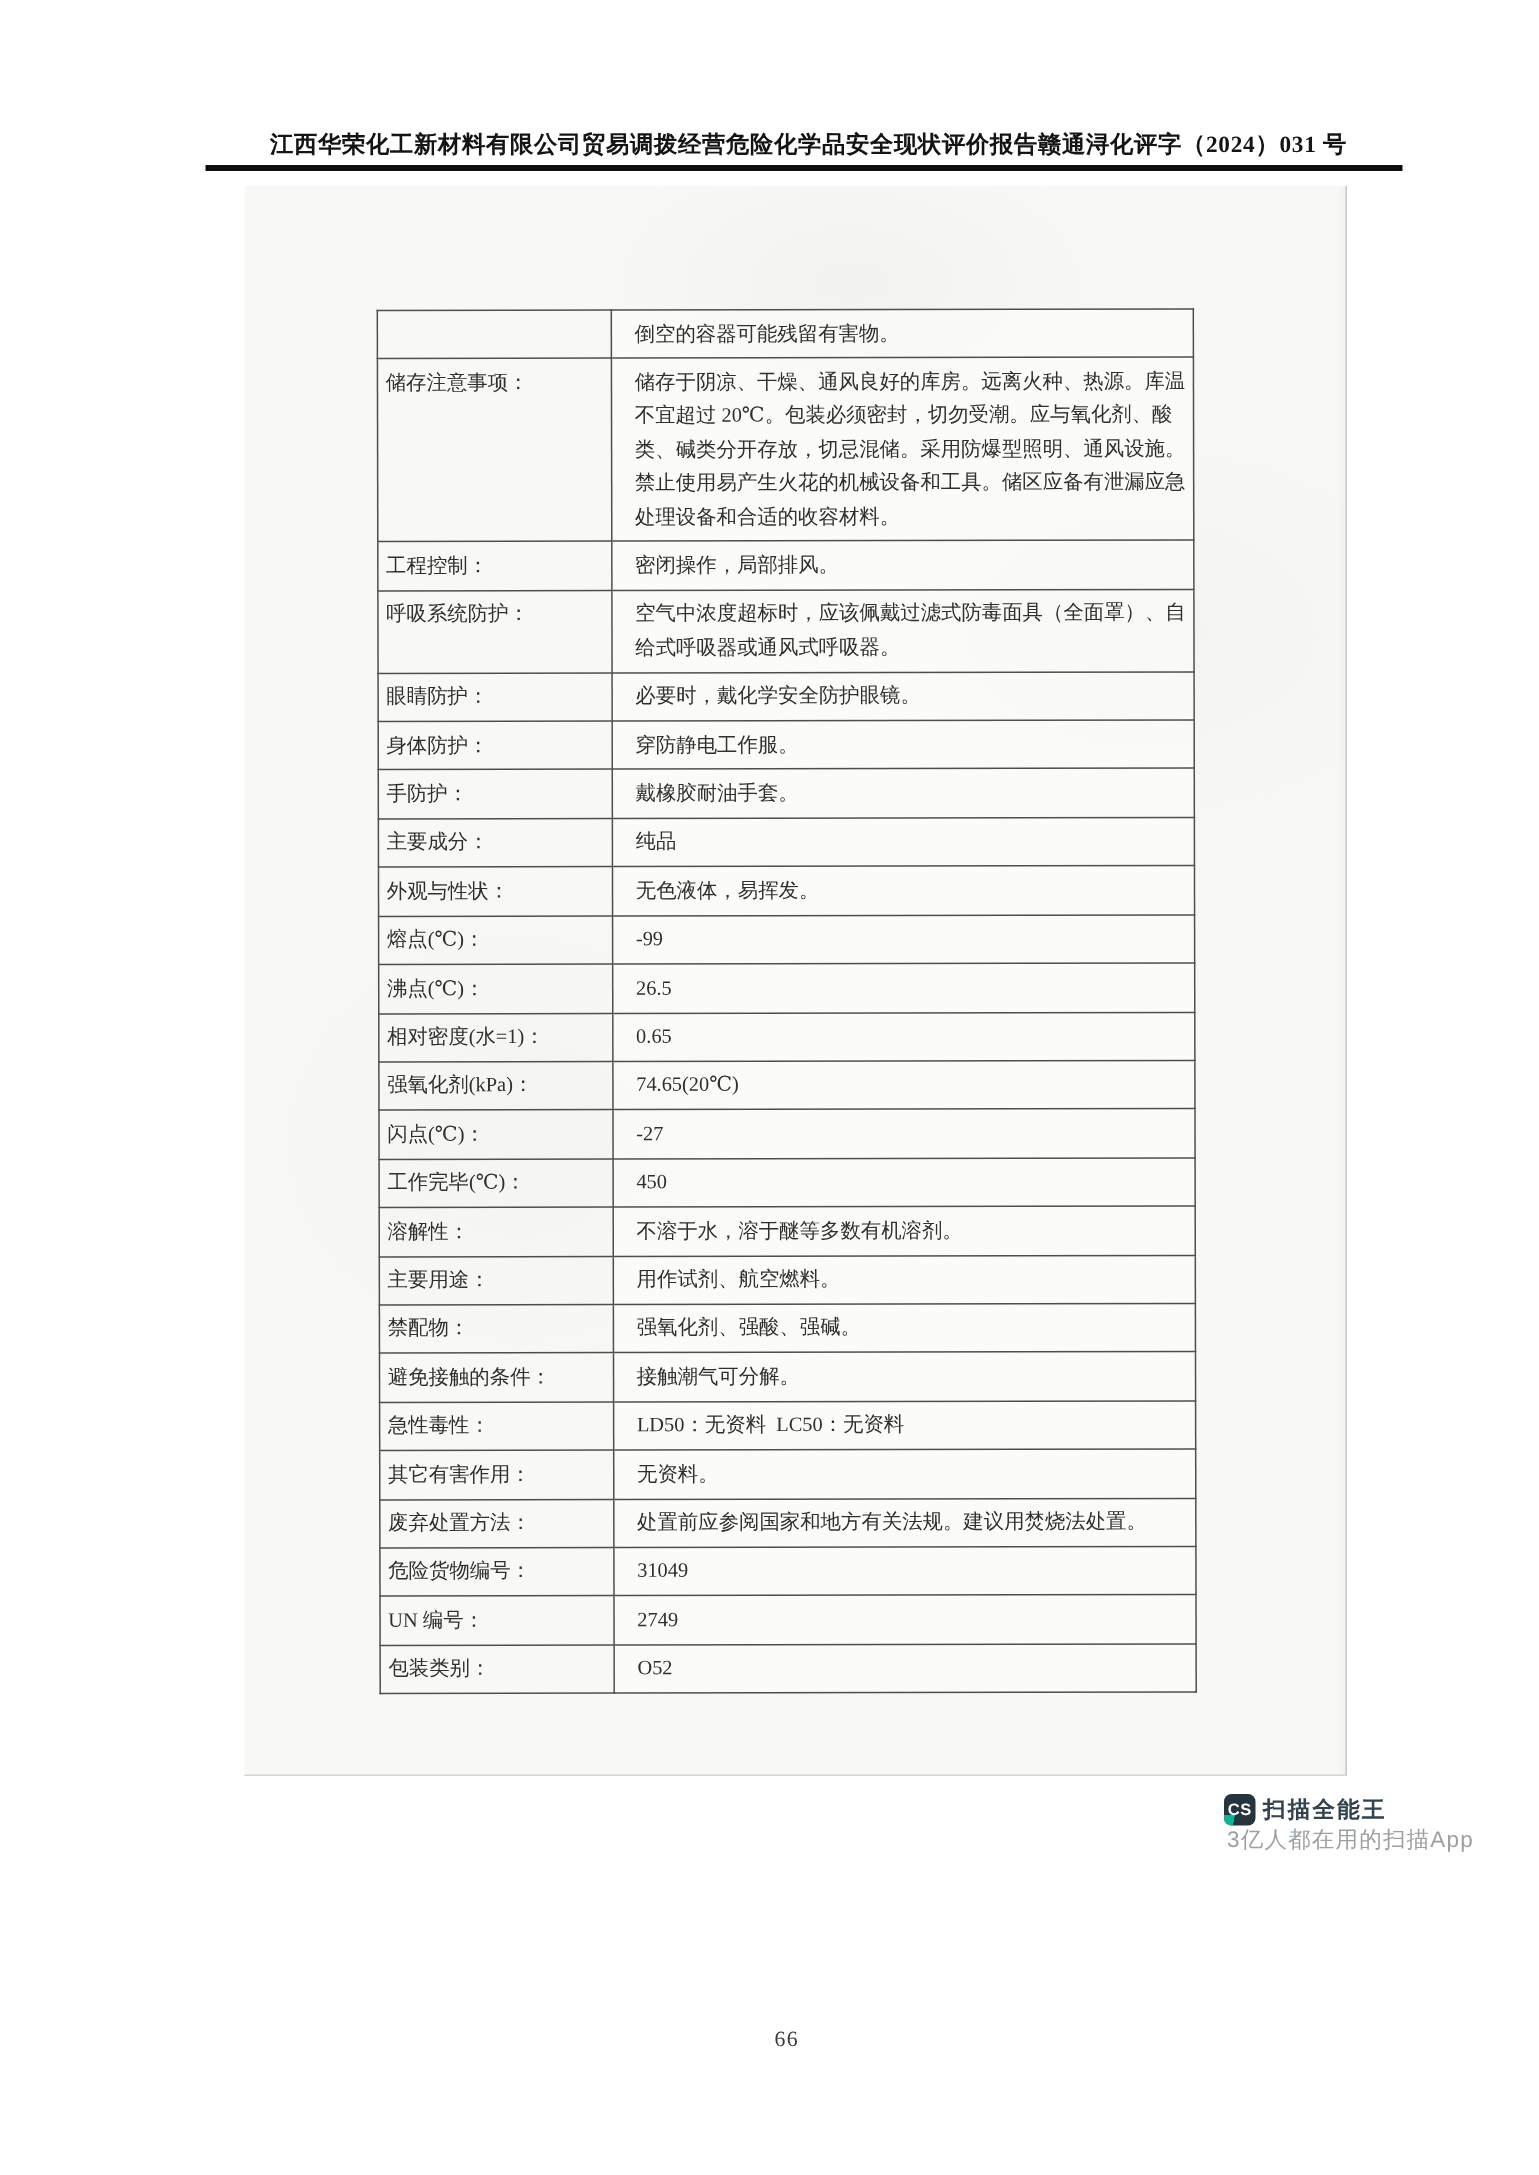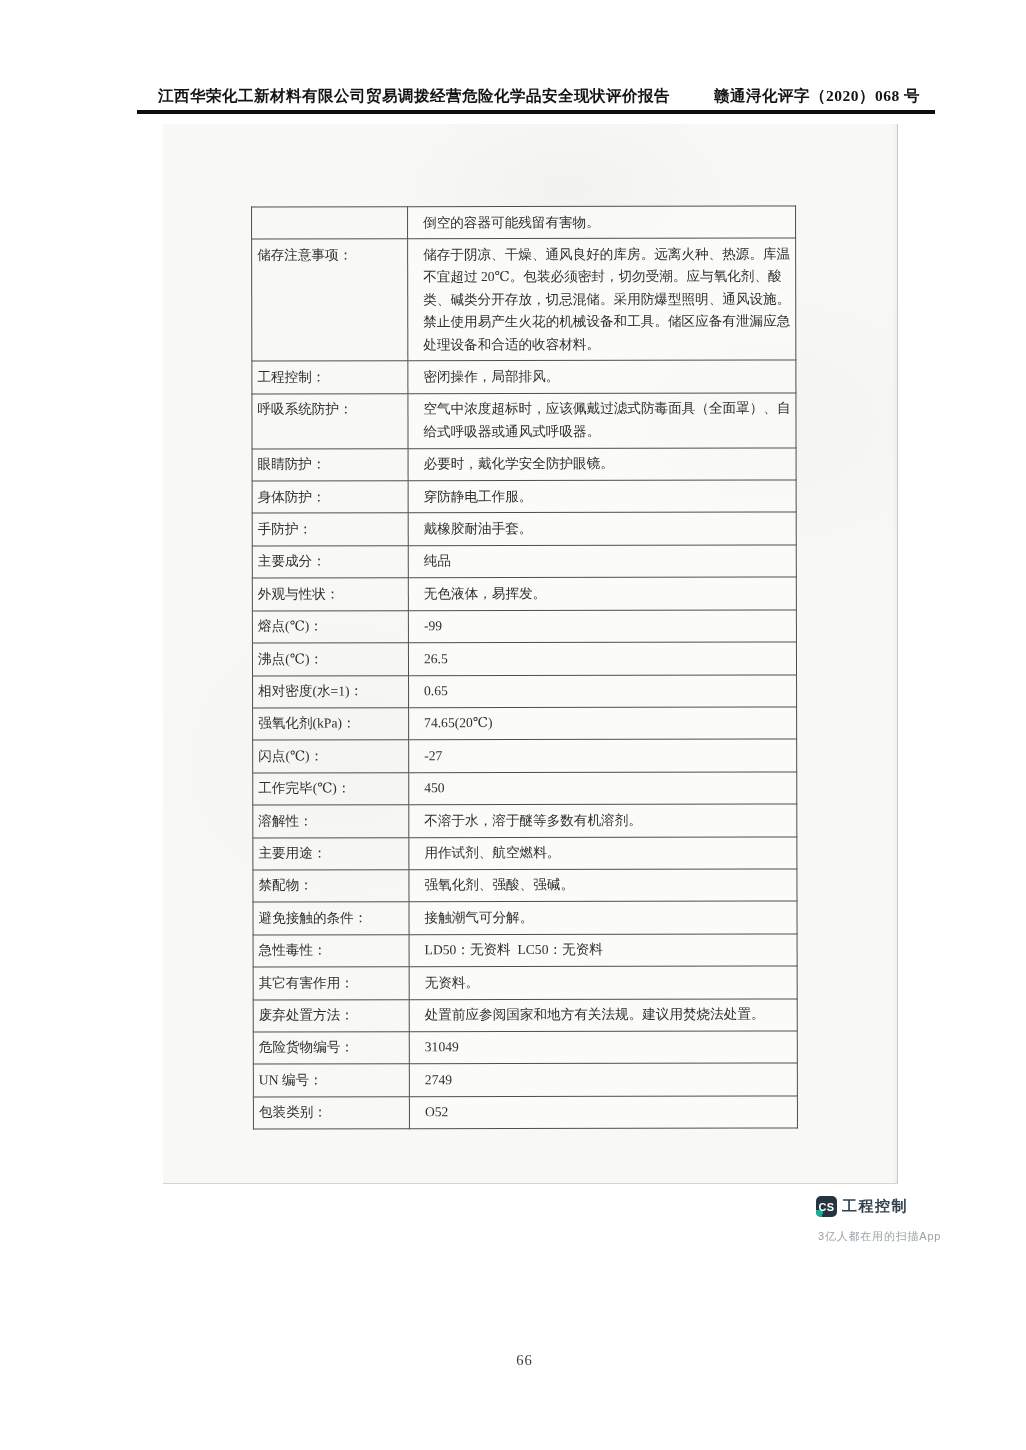--- a/index.html
+++ b/index.html
@@ -4,21 +4,21 @@
 <style>
   html,body { margin:0; padding:0; background:#ffffff; }
   .page {
     position:relative; width:1026px; height:1450px; background:#ffffff;
     overflow:hidden; font-family:"Liberation Serif","DejaVu Serif",serif;
   }
 
   
   .header {
     position:absolute; left:158px; top:86px; width:762px;
-    display:flex; justify-content:space-between; align-items:baseline;
+    display:flex; justify-content:center; align-items:baseline;
     font-weight:bold; font-size:15.5px; color:#141414; letter-spacing:0.5px;
     white-space:nowrap;
   }
   .header-rule {
     position:absolute; left:137px; top:110px; width:798px; height:4px;
     background:#0e0e0e;
   }
 
   
   .scan-area {
@@ -75,32 +75,32 @@
   }
   .cs-label {
     position:relative; z-index:2; color:#ffffff; font-weight:bold;
     font-size:11px; letter-spacing:0.3px;
   }
   .cs-name {
     font-size:15px; font-weight:bold; color:#33424d; letter-spacing:1.5px;
     white-space:nowrap;
   }
   .cs-tagline {
-    margin-top:12px; padding-left:2px;
-    font-size:11px; color:#99a1a7; letter-spacing:0.8px; white-space:nowrap;
+    margin-top:0; padding-left:2px;
+    font-size:15px; color:#99a1a7; letter-spacing:0.8px; white-space:nowrap;
   }
 </style>
 </head>
 <body>
 
 <div class="page">
 
   <div class="header">
     <span>江西华荣化工新材料有限公司贸易调拨经营危险化学品安全现状评价报告</span>
-    <span>赣通浔化评字（2020）068 号</span>
+    <span>赣通浔化评字（2024）031 号</span>
   </div>
   <div class="header-rule"></div>
 
   <div class="scan-area">
     <table class="msds-table">
       <colgroup>
         <col class="c1">
         <col class="c2">
       </colgroup>
       <tbody>
@@ -209,18 +209,18 @@
   </div>
 
   <div class="page-number">66</div>
 
   <div class="watermark">
     <div class="wm-row">
       <div class="cs-icon">
         <span class="cs-teal"></span>
         <span class="cs-label">CS</span>
       </div>
-      <div class="cs-name">工程控制</div>
+      <div class="cs-name">扫描全能王</div>
     </div>
     <div class="cs-tagline">3亿人都在用的扫描App</div>
   </div>
 
 </div>
 
 </body></html>

